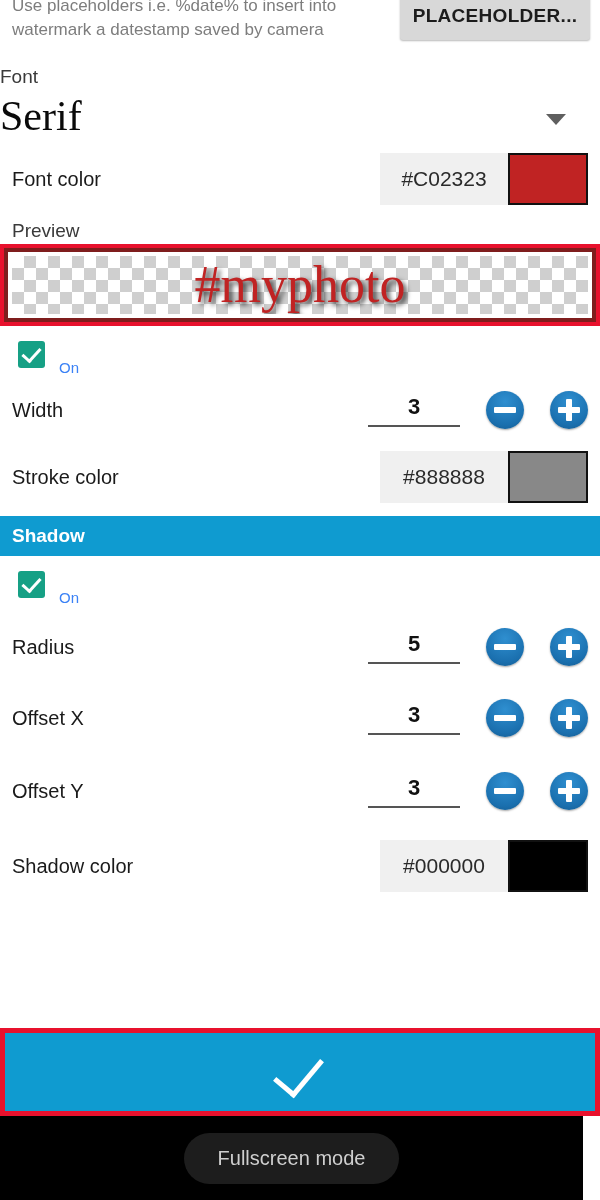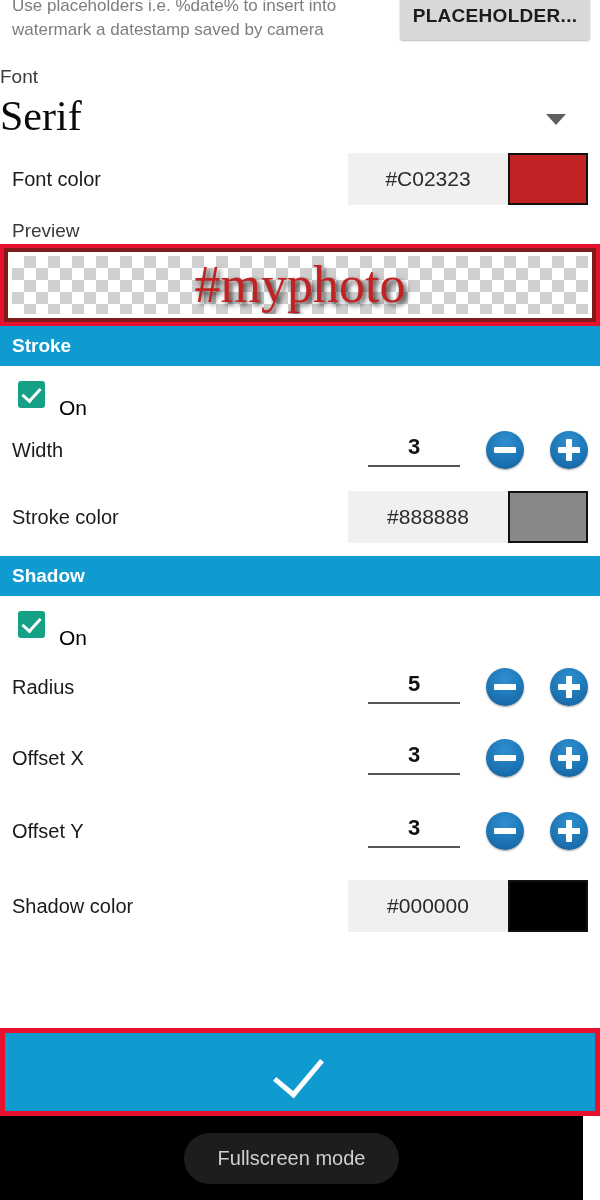--- a/index.html
+++ b/index.html
@@ -91,21 +91,21 @@
     border-left: 10px solid transparent;
     border-right: 10px solid transparent;
     border-top: 11px solid #5f5f5f;
   }
 
   
   .color-field {
     display: flex;
     align-items: stretch;
     height: 52px;
-    width: 240px;
+    width: 208px;
     background: #f0f0f0;
   }
   .color-hex {
     flex: 1 1 auto;
     display: flex;
     align-items: center;
     justify-content: center;
     font-size: 21px;
     color: #2a2a2a;
   }
@@ -190,22 +190,22 @@
     left: 8px;
     top: 3px;
     width: 8px;
     height: 15px;
     border: solid #ffffff;
     border-width: 0 3px 3px 0;
     transform: rotate(42deg);
   }
   .check-label {
     margin-left: 14px;
-    font-size: 21px;
-    color: #000000;
+    font-size: 15px;
+    color: #3b82f6;
     margin-top: 27px;
   }
 
   
   .stepper {
     display: flex;
     align-items: center;
     gap: 26px;
   }
   .num-field {
@@ -322,21 +322,20 @@
 
   <div class="preview-label">Preview</div>
   <div class="preview-outer">
     <div class="preview-inner">
       <div class="checker">
         <span class="preview-text" style="color: rgb(192, 35, 35);">#myphoto</span>
       </div>
     </div>
   </div>
 
-  <div class="section-header">Stroke</div>
 
   <div class="check-row">
     <span class="checkbox"></span>
     <span class="check-label">On</span>
   </div>
 
   <div class="row" style="height:56px;">
     <div class="label">Width</div>
     <div class="spacer"></div>
     <div class="stepper">

